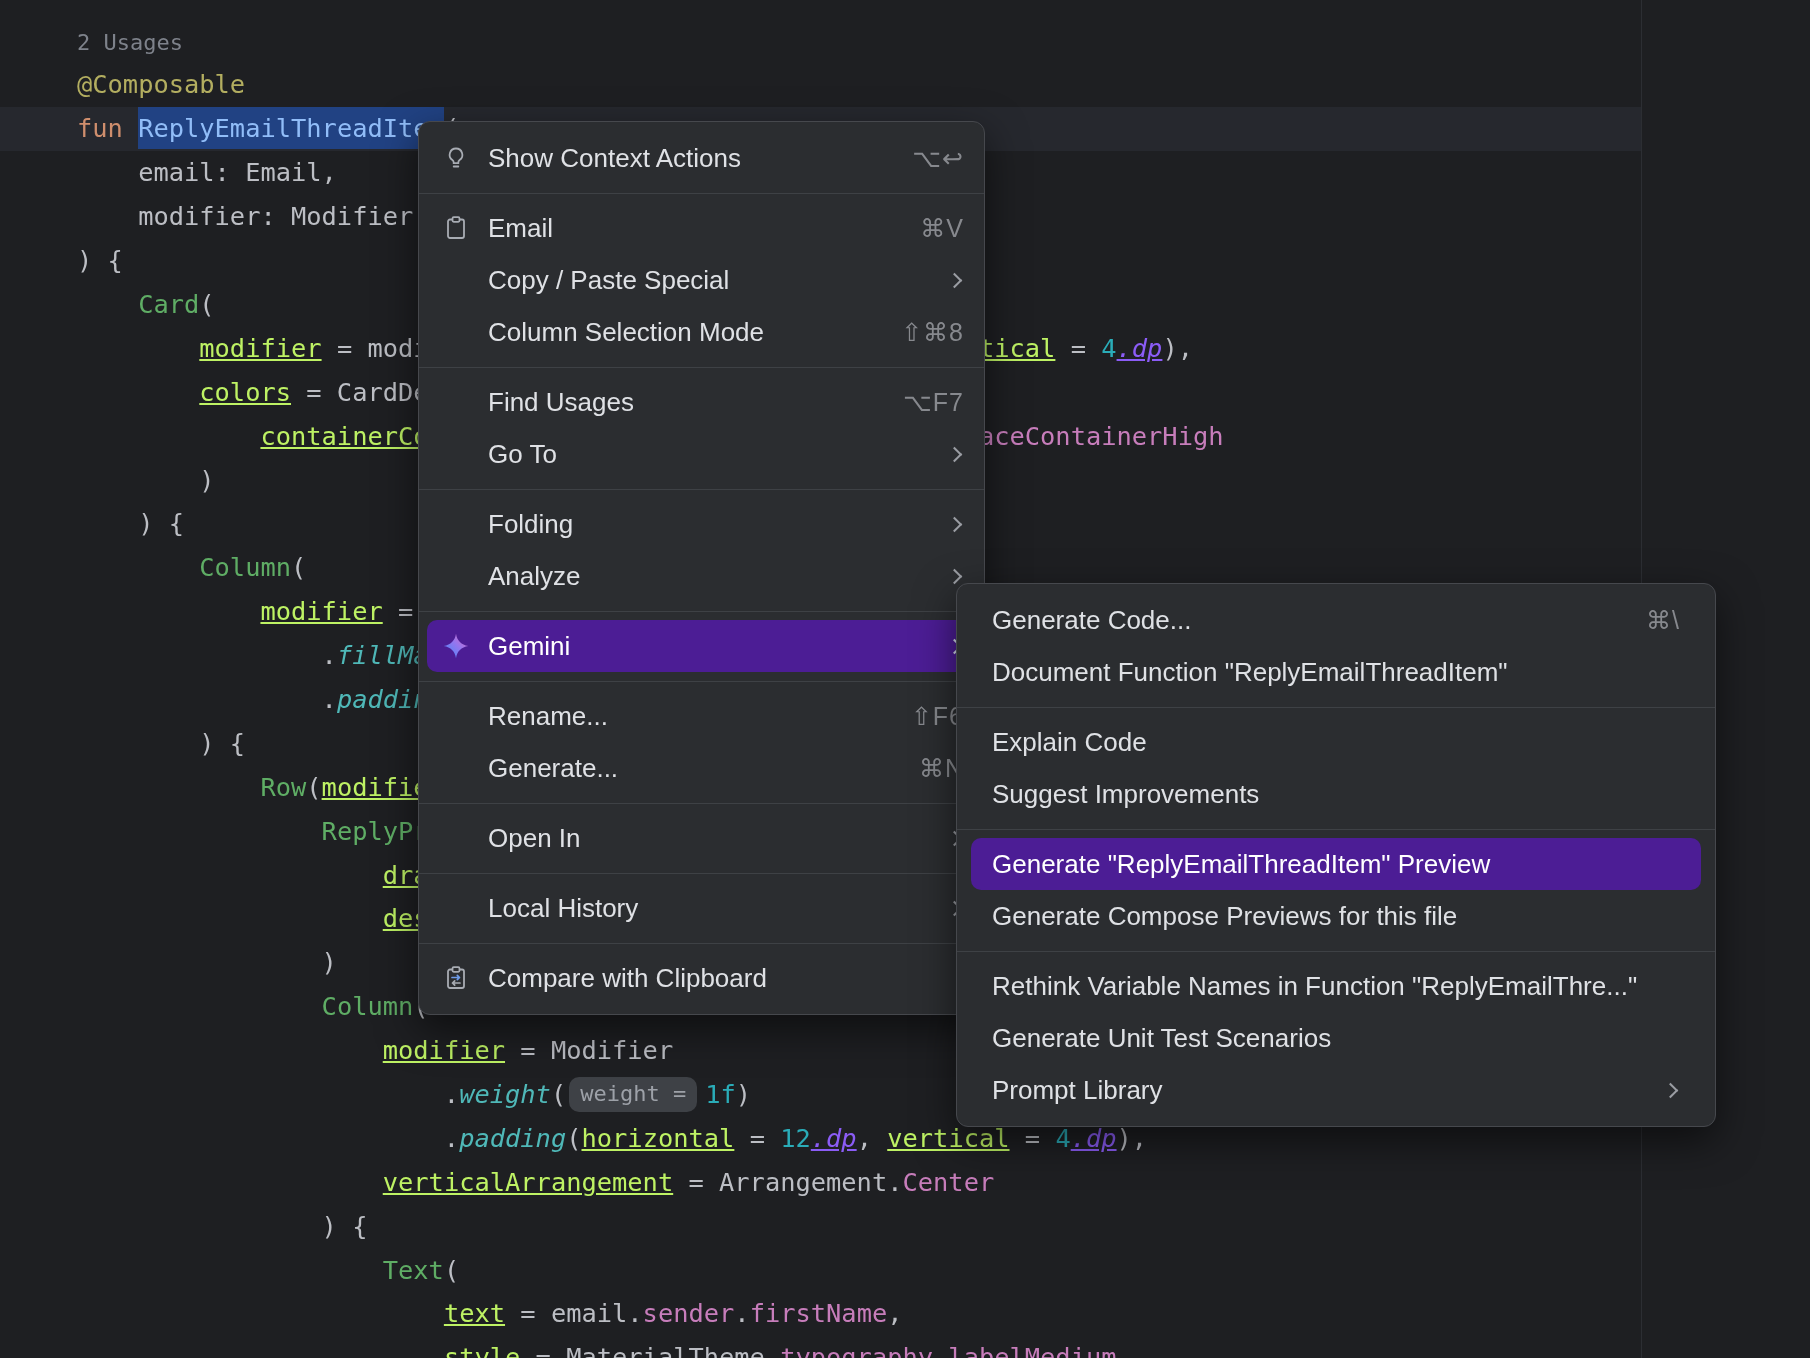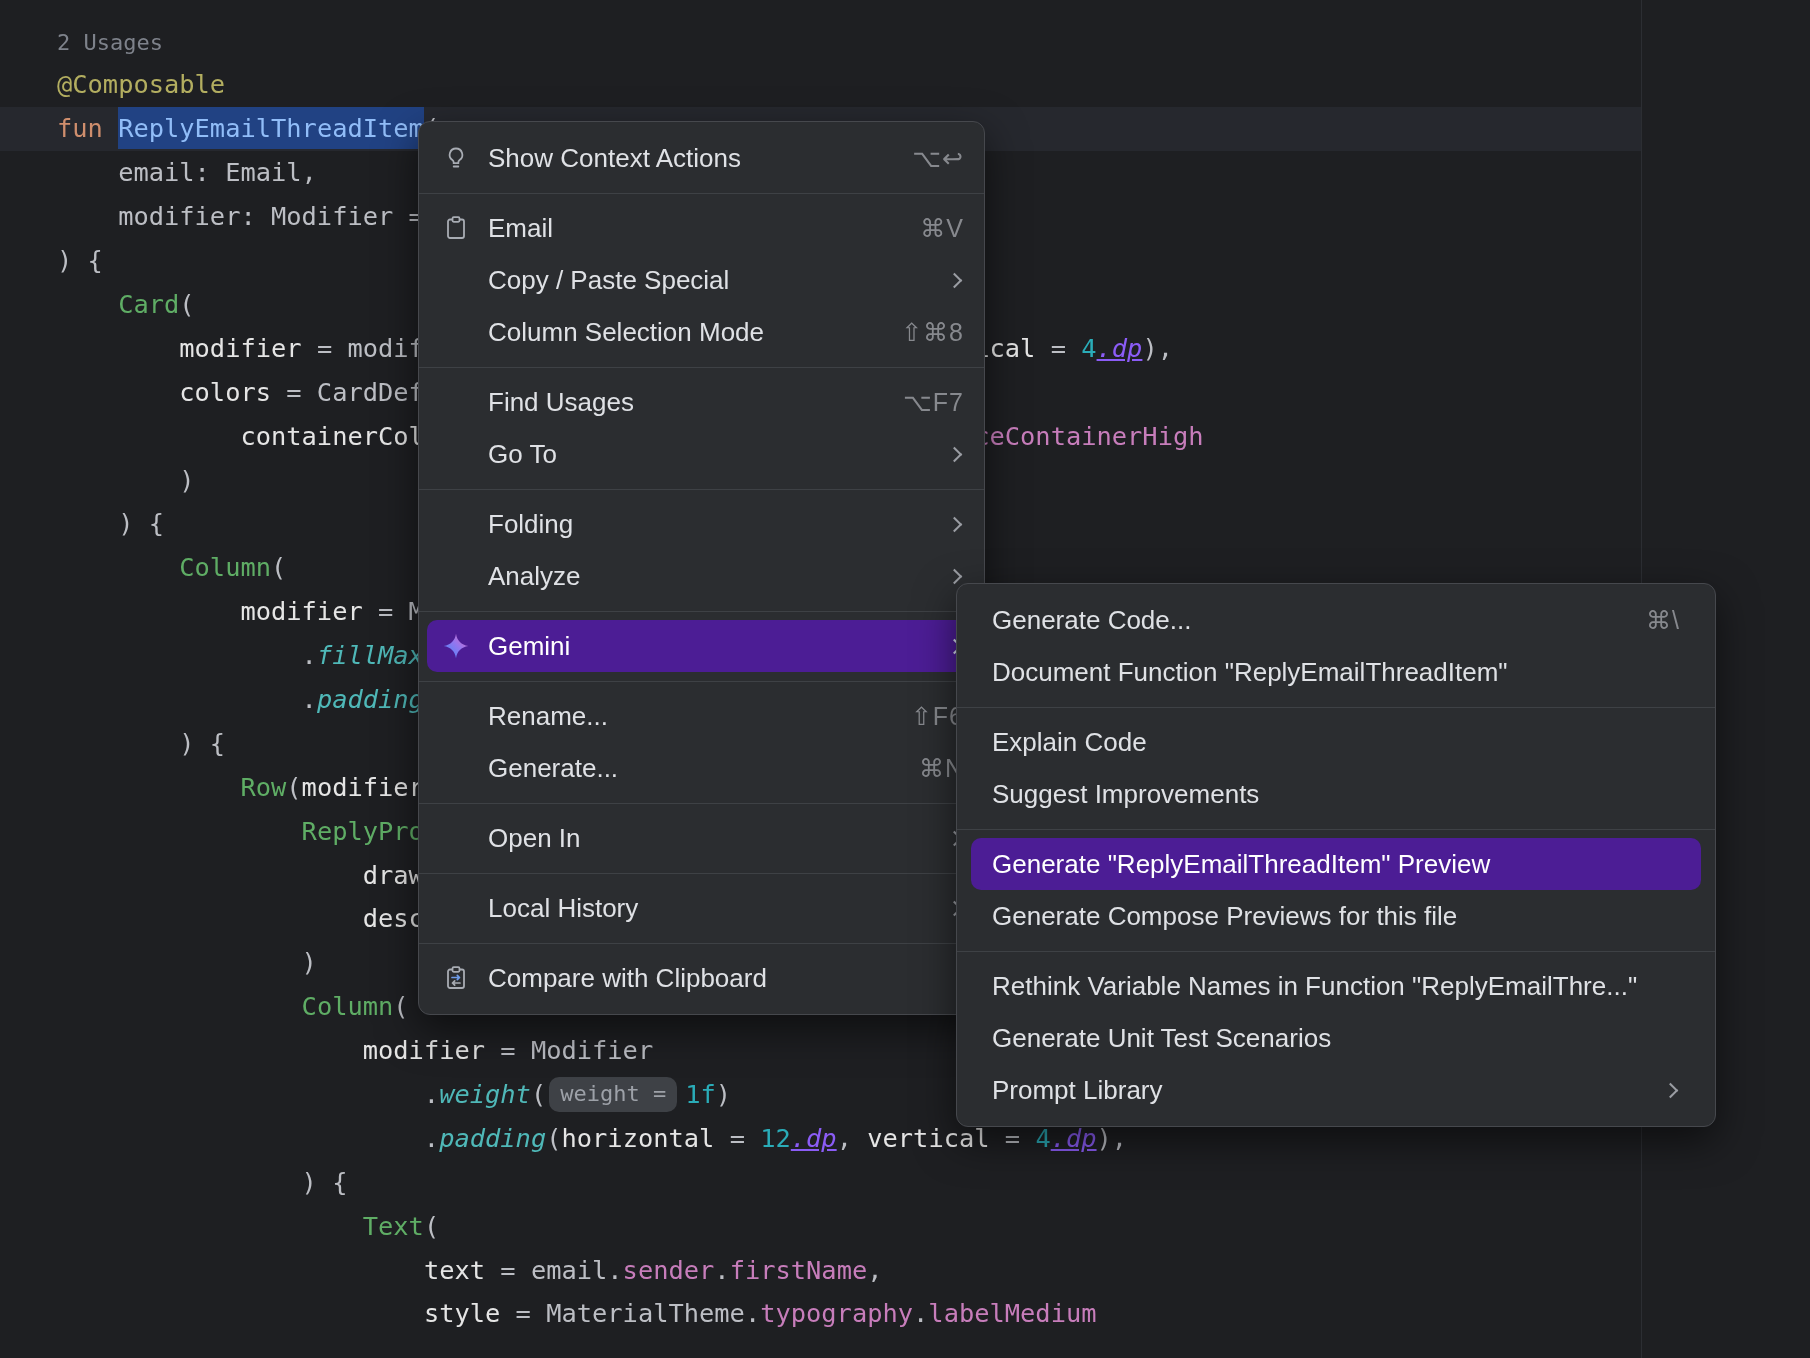--- a/index.html
+++ b/index.html
@@ -14,27 +14,27 @@
   
   #code {
     position:absolute; left:0; top:0; width:100%;
     padding-top:19.6px;
     font-family:"DejaVu Sans Mono", monospace;
     font-size:25.4px;
     line-height:43.9px;
     color:#BCBEC4;
     z-index:1;
   }
-  .line { white-space:pre; height:43.9px; padding-left:57px; box-sizing:border-box; }
+  .line { white-space:pre; height:43.9px; padding-left:77px; box-sizing:border-box; }
   .caret-line { background:#26282E; width:1641px; }
   .tk-pl   { color:#BCBEC4; }
   .tk-kw   { color:#CF8E6D; }
   .tk-ann  { color:#B3AE60; }
   .tk-call { color:#5FAD65; }
-  .tk-na   { color:#e5e5e5; }
+  .tk-na   { color:#bef264;text-decoration:underline; }
   .tk-num  { color:#2AACB8; }
   .tk-ext  { color:#4FB8B8; font-style:italic; }
   .tk-prop { color:#C77DBB; }
   .tk-propi{ color:#8b5cf6; font-style:italic;text-decoration:underline; }
   .tk-hint { color:#7E828B; font-size:22px; }
   .tk-sel  { background:#214283; color:#91BDF8; padding:6px 0; }
   .tk-pill {
     display:inline-block;
     background:#3E4146; color:#9DA1A8;
     font-size:22px; line-height:1.3;
@@ -113,20 +113,21 @@
     <div class="line"><span class="tk-pl">        ) {</span></div>
     <div class="line"><span class="tk-pl">            </span><span class="tk-call">Row</span><span class="tk-pl">(</span><span class="tk-na">modifier</span><span class="tk-pl"> = Modifier.</span><span class="tk-ext">fillMaxWidth</span><span class="tk-pl">()) {</span></div>
     <div class="line"><span class="tk-pl">                </span><span class="tk-call">ReplyProfileImage</span><span class="tk-pl">(</span></div>
     <div class="line"><span class="tk-pl">                    </span><span class="tk-na">drawableResource</span><span class="tk-pl"> = email.</span><span class="tk-prop">sender</span><span class="tk-pl">.</span><span class="tk-prop">avatar</span><span class="tk-pl">,</span></div>
     <div class="line"><span class="tk-pl">                    </span><span class="tk-na">description</span><span class="tk-pl"> = email.</span><span class="tk-prop">sender</span><span class="tk-pl">.</span><span class="tk-prop">fullName</span><span class="tk-pl">,</span></div>
     <div class="line"><span class="tk-pl">                )</span></div>
     <div class="line"><span class="tk-pl">                </span><span class="tk-call">Column</span><span class="tk-pl">(</span></div>
     <div class="line"><span class="tk-pl">                    </span><span class="tk-na">modifier</span><span class="tk-pl"> = Modifier</span></div>
     <div class="line"><span class="tk-pl">                        .</span><span class="tk-ext">weight</span><span class="tk-pl">(</span><span class="tk-pill">weight =</span><span class="tk-num">1f</span><span class="tk-pl">)</span></div>
     <div class="line"><span class="tk-pl">                        .</span><span class="tk-ext">padding</span><span class="tk-pl">(</span><span class="tk-na">horizontal</span><span class="tk-pl"> = </span><span class="tk-num">12</span><span class="tk-propi">.dp</span><span class="tk-pl">, </span><span class="tk-na">vertical</span><span class="tk-pl"> = </span><span class="tk-num">4</span><span class="tk-propi">.dp</span><span class="tk-pl">),</span></div>
+    <div class="line"><span class="tk-pl">                    </span><span class="tk-na">verticalArrangement</span><span class="tk-pl"> = Arrangement.</span><span class="tk-prop">Center</span></div>
     <div class="line"><span class="tk-pl">                ) {</span></div>
     <div class="line"><span class="tk-pl">                    </span><span class="tk-call">Text</span><span class="tk-pl">(</span></div>
     <div class="line"><span class="tk-pl">                        </span><span class="tk-na">text</span><span class="tk-pl"> = email.</span><span class="tk-prop">sender</span><span class="tk-pl">.</span><span class="tk-prop">firstName</span><span class="tk-pl">,</span></div>
     <div class="line"><span class="tk-pl">                        </span><span class="tk-na">style</span><span class="tk-pl"> = MaterialTheme.</span><span class="tk-prop">typography</span><span class="tk-pl">.</span><span class="tk-prop">labelMedium</span></div>
   </div>
 <div class="v-divider"></div>
 
 <div class="menu main-menu">
 
   <div class="mi">

